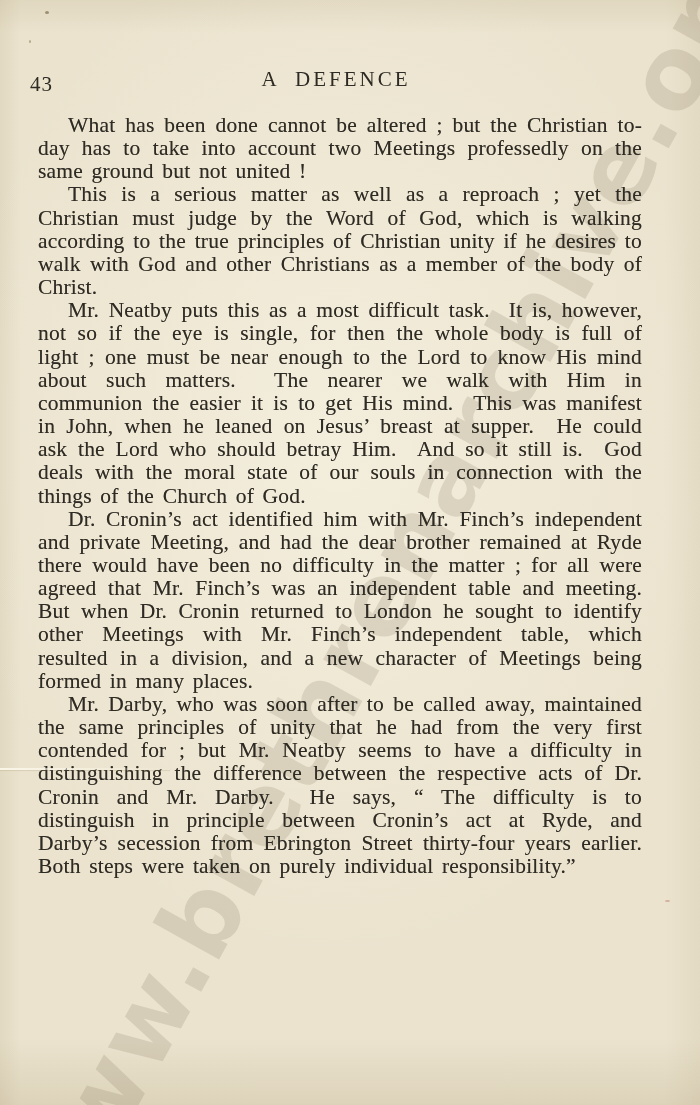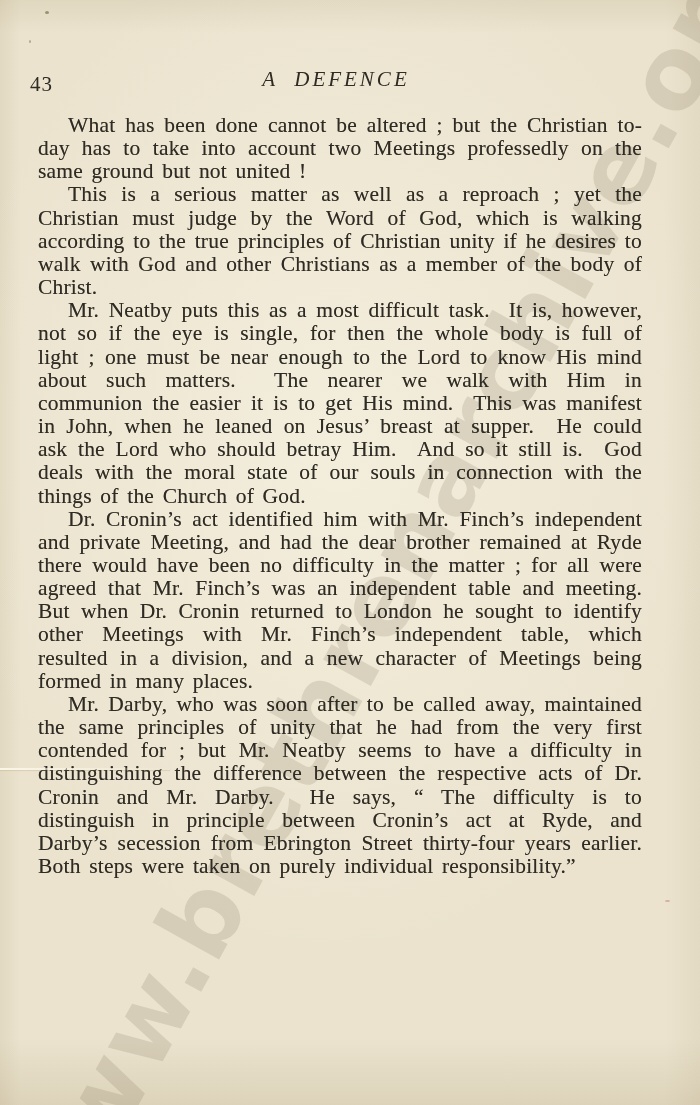--- a/index.html
+++ b/index.html
@@ -46,21 +46,20 @@
     top: 72px;
     font-size: 21px;
     letter-spacing: 1px;
   }
   .running-header {
     position: absolute;
     left: 0;
     right: 28px;
     top: 67px;
     text-align: center;
-    font-style: italic;
     font-size: 21px;
     letter-spacing: 3px;
     white-space: pre-wrap;
   }
   .page-body {
     position: absolute;
     top: 114px;
     left: 38px;
     width: 604px;
   }

